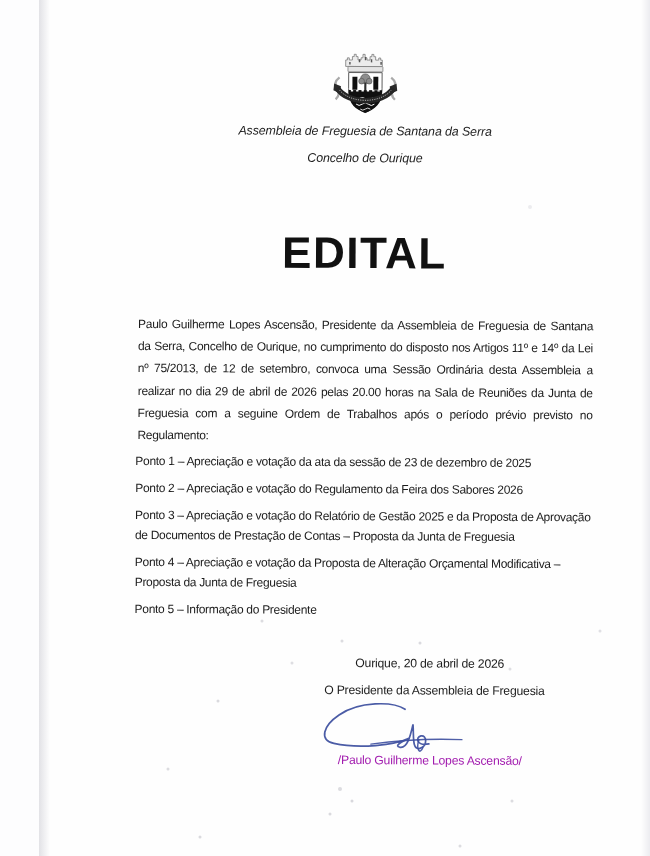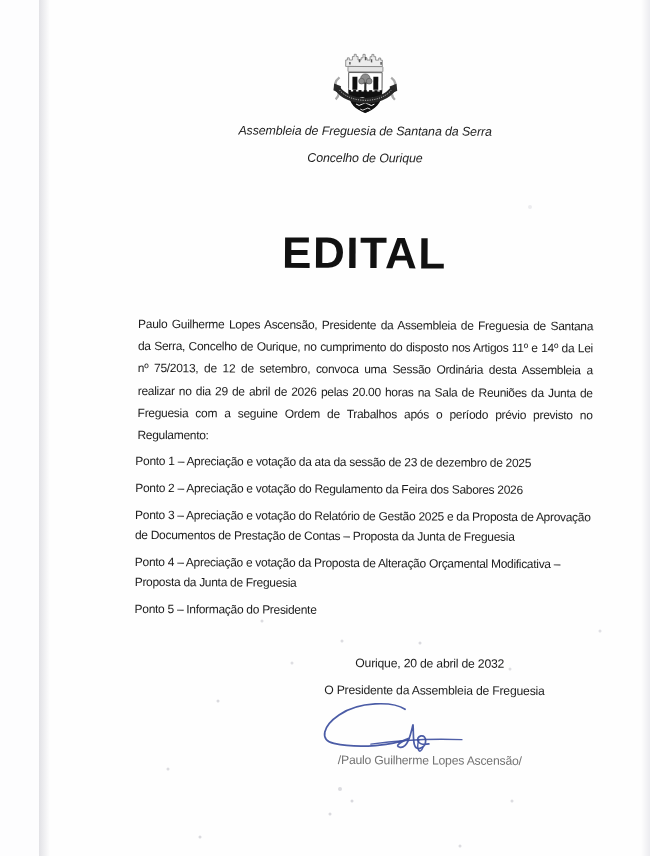--- a/index.html
+++ b/index.html
@@ -33,21 +33,21 @@
   .agenda{position:absolute;left:97px;top:452px;width:468px;}
   .agenda-item{font-size:12px;line-height:20px;letter-spacing:-0.3px;
     color:#1c1c1c;margin-bottom:7px;}
 
   .place-date{position:absolute;left:318px;top:656px;font-size:12.2px;
     letter-spacing:-0.2px;color:#1c1c1c;}
   .signer-role{position:absolute;left:287px;top:683px;font-size:12.2px;
     letter-spacing:-0.2px;color:#1c1c1c;}
   .signature{position:absolute;left:270px;top:697px;width:176px;height:60px;}
   .signer-name{position:absolute;left:301px;top:753px;font-size:12.2px;
-    letter-spacing:-0.2px;color:#737373;}
+    letter-spacing:-0.2px;color:#a21caf;}
 
   .noise{position:absolute;left:0;top:0;width:2px;height:2px;border-radius:50%;
     background:transparent;
     box-shadow:
       300px 788px 0 1px #dcdce0, 312px 800px 0 0.5px #d8d8dd,
       290px 813px 0 0.5px #dadade, 472px 800px 0 0.5px #dcdce0,
       638px 812px 0 0.5px #d6d6db, 380px 642px 0 0.5px #dadadf,
       302px 640px 0 0.5px #dcdce0, 252px 662px 0 0.5px #dedee2,
       222px 620px 0 0.5px #dcdce0, 178px 700px 0 0.5px #dadade,
       470px 668px 0 0.5px #dedee2, 490px 206px 0 1px #ececef,
@@ -110,21 +110,21 @@
     <div class="body-par">Paulo Guilherme Lopes Ascensão, Presidente da Assembleia de Freguesia de Santana da Serra, Concelho de Ourique, no cumprimento do disposto nos Artigos 11º e 14º da Lei nº 75/2013, de 12 de setembro, convoca uma Sessão Ordinária desta Assembleia a realizar no dia 29 de abril de 2026 pelas 20.00 horas na Sala de Reuniões da Junta de Freguesia com a seguine Ordem de Trabalhos após o período prévio previsto no Regulamento:</div>
 
     <div class="agenda">
       <div class="agenda-item">Ponto 1 – Apreciação e votação da ata da sessão de 23 de dezembro de 2025</div>
       <div class="agenda-item">Ponto 2 – Apreciação e votação do Regulamento da Feira dos Sabores 2026</div>
       <div class="agenda-item">Ponto 3 – Apreciação e votação do Relatório de Gestão 2025 e da Proposta de Aprovação de Documentos de Prestação de Contas – Proposta da Junta de Freguesia</div>
       <div class="agenda-item">Ponto 4 – Apreciação e votação da Proposta de Alteração Orçamental Modificativa – Proposta da Junta de Freguesia</div>
       <div class="agenda-item">Ponto 5 – Informação do Presidente</div>
     </div>
 
-    <div class="place-date">Ourique, 20 de abril de 2032</div>
+    <div class="place-date">Ourique, 20 de abril de 2026</div>
     <div class="signer-role">O Presidente da Assembleia de Freguesia</div>
 
     <svg class="signature" viewBox="0 0 176 60" aria-hidden="true">
       <path d="M98,12 C86,4 52,4 32,18 C16,29 12,43 27,46.5 C52,52 88,48 102,41
                C94,45 87,48.5 93,50 C101,51.5 104,36 106,27 C107,39 105,53 113,51
                C121,49 120,37 114,38.5 C108,40 110,49 122,46.5" stroke="#3c4e9e" stroke-width="1.7" fill="none" stroke-linecap="round" opacity="0.92"></path>
       <path d="M64,47 C95,42.5 128,41 155,42" stroke="#3c4e9e" stroke-width="1.4" fill="none" stroke-linecap="round" opacity="0.9"></path>
       <path d="M112,42 C109,52 113,58 116,50" stroke="#3c4e9e" stroke-width="1.5" fill="none" stroke-linecap="round" opacity="0.9"></path>
     </svg>
 

